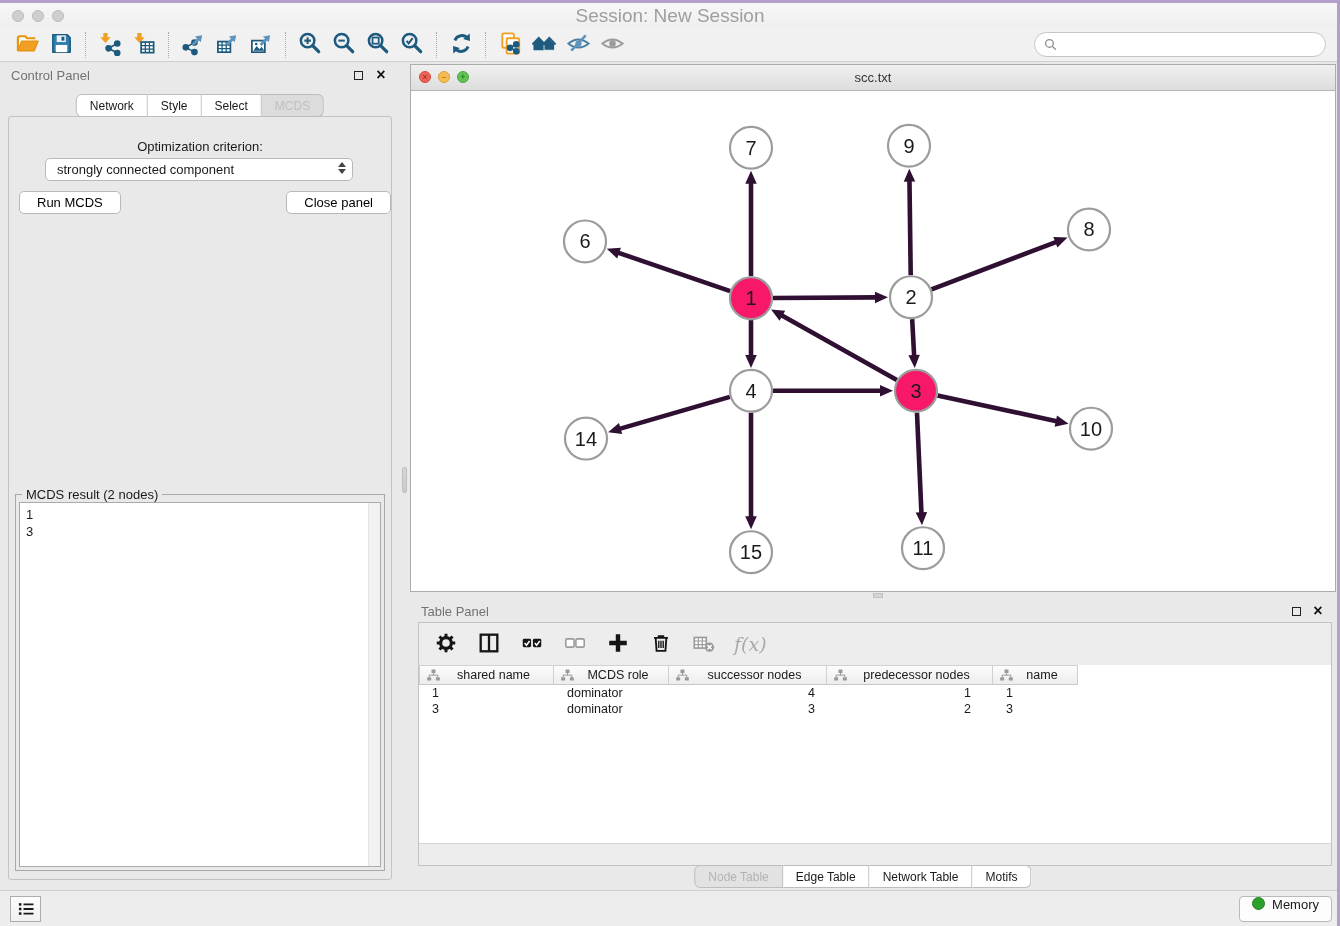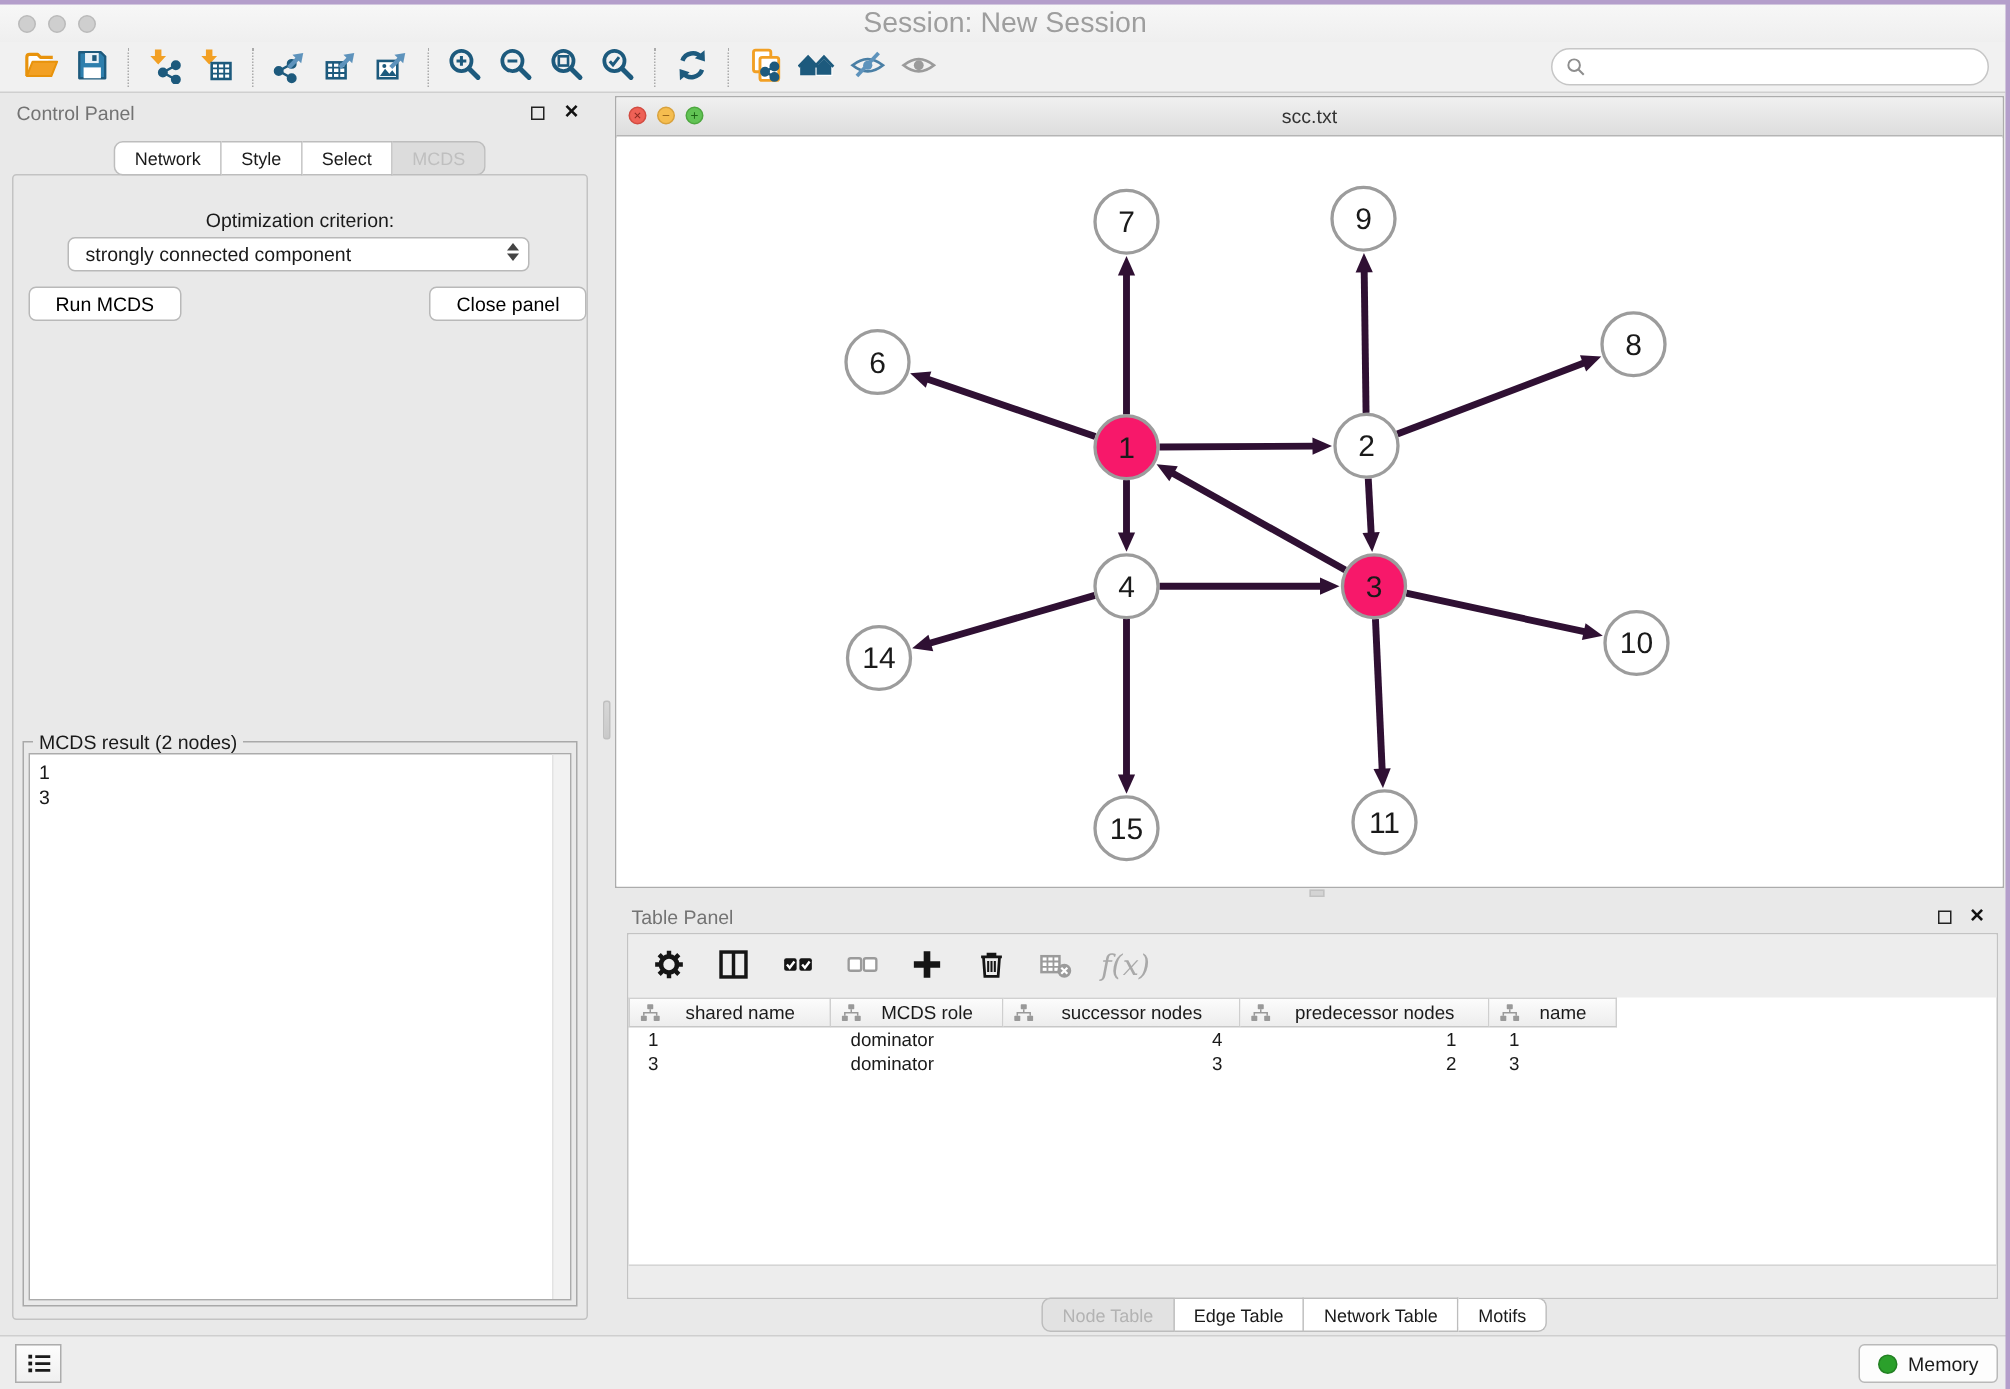--- a/index.html
+++ b/index.html
@@ -106,21 +106,21 @@
   .tbl-bottom { position:absolute; left:0; right:0; bottom:0; height:22px; background:#EDEDED; border-top:1px solid #D5D5D5; }
   .tp-tabs { position:absolute; bottom:2px; left:50%; transform:translateX(-53%); display:flex; }
   .tp-tabs .tab-seg.selected { background:#E2E2E2; color:#B3B3B3; }
 
   
   .statusbar { position:absolute; left:0; right:0; bottom:0; height:36px; background:#EDEDED; border-top:1px solid #CFCFCF; }
   .list-btn { position:absolute; left:10px; top:5px; width:31px; height:26px; background:linear-gradient(#FDFDFD,#F0F0F0);
     border:1px solid #ADADAD; display:flex; align-items:center; justify-content:center; cursor:pointer; }
   .list-btn svg { width:20px; height:20px; }
   .memory-btn { position:absolute; right:8px; top:5px; height:26px; background:#FDFDFD; border:1px solid #B9B9B9;
-    border-radius:4px; display:flex; align-items:center; gap:7px; padding:0 12px; font-size:13px; cursor:pointer; }
+    border-radius:4px; display:flex; align-items:flex-start; gap:7px; padding:0 12px; font-size:13px; cursor:pointer; }
   .mem-dot { width:13px; height:13px; border-radius:50%; background:#2BA02B; border:1px solid #238023; }
 </style>
 </head>
 <body>
 
 <div id="app">
   <div class="frame-top"></div>
   <div class="frame-right"></div>
 
   <div class="titlebar">

